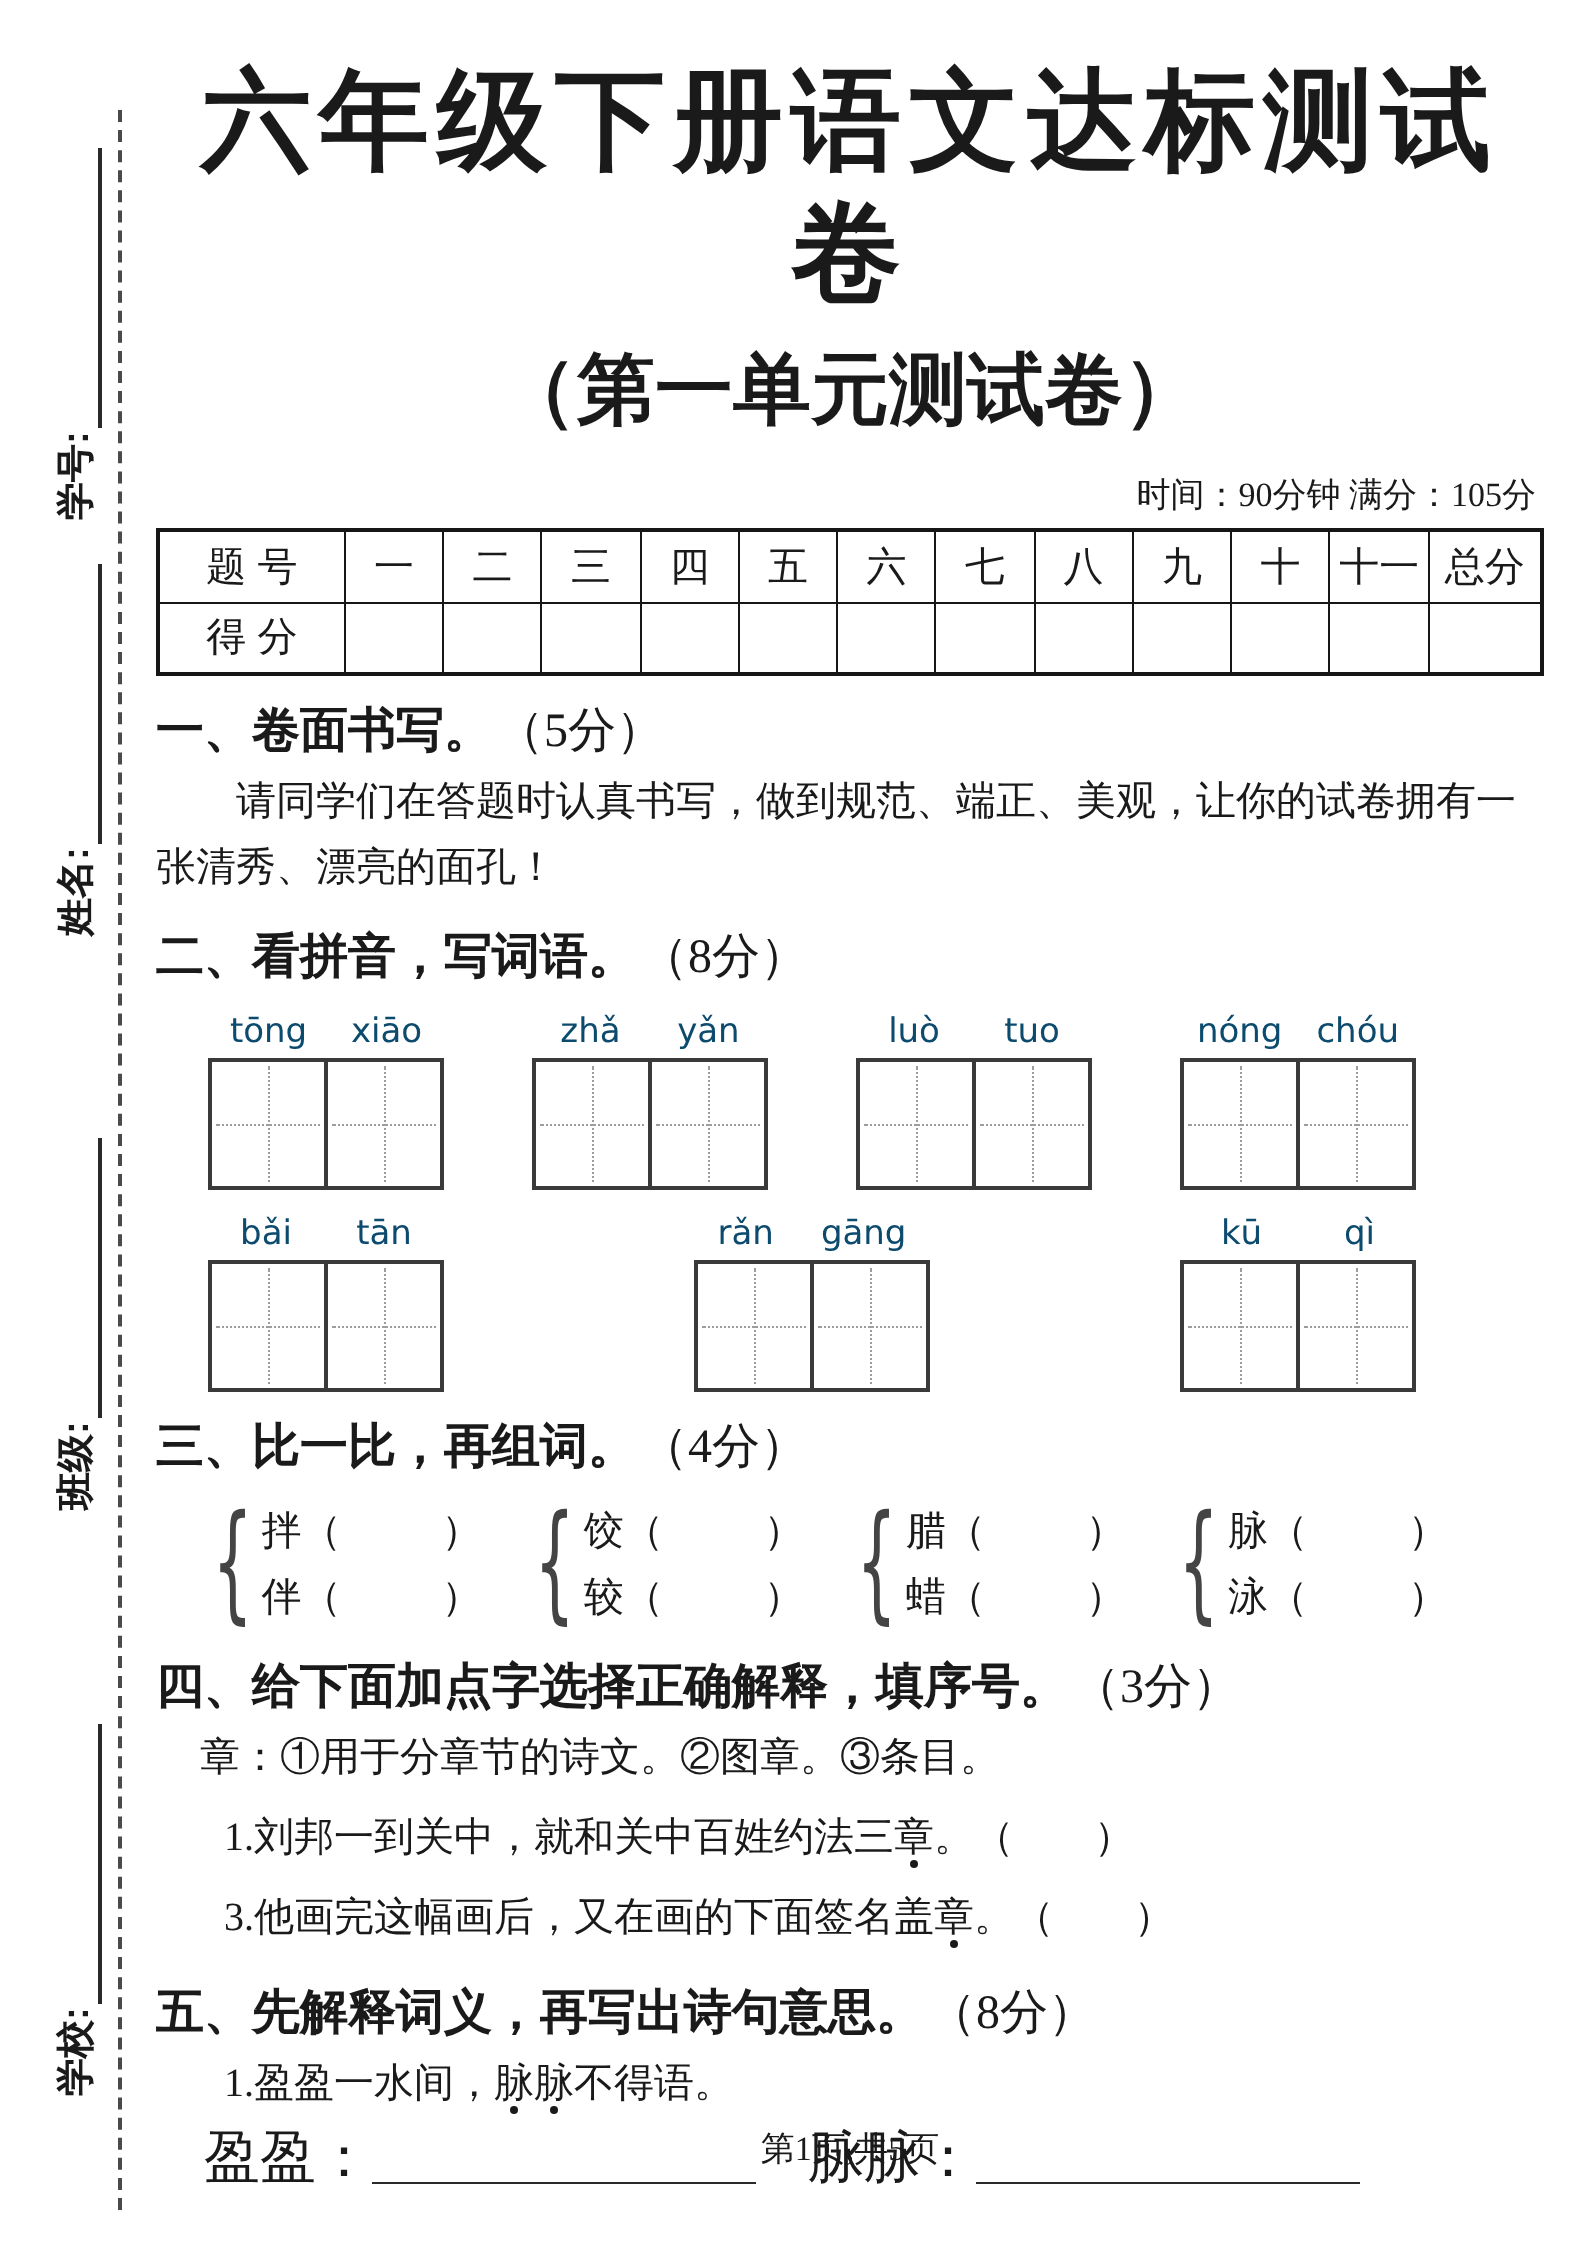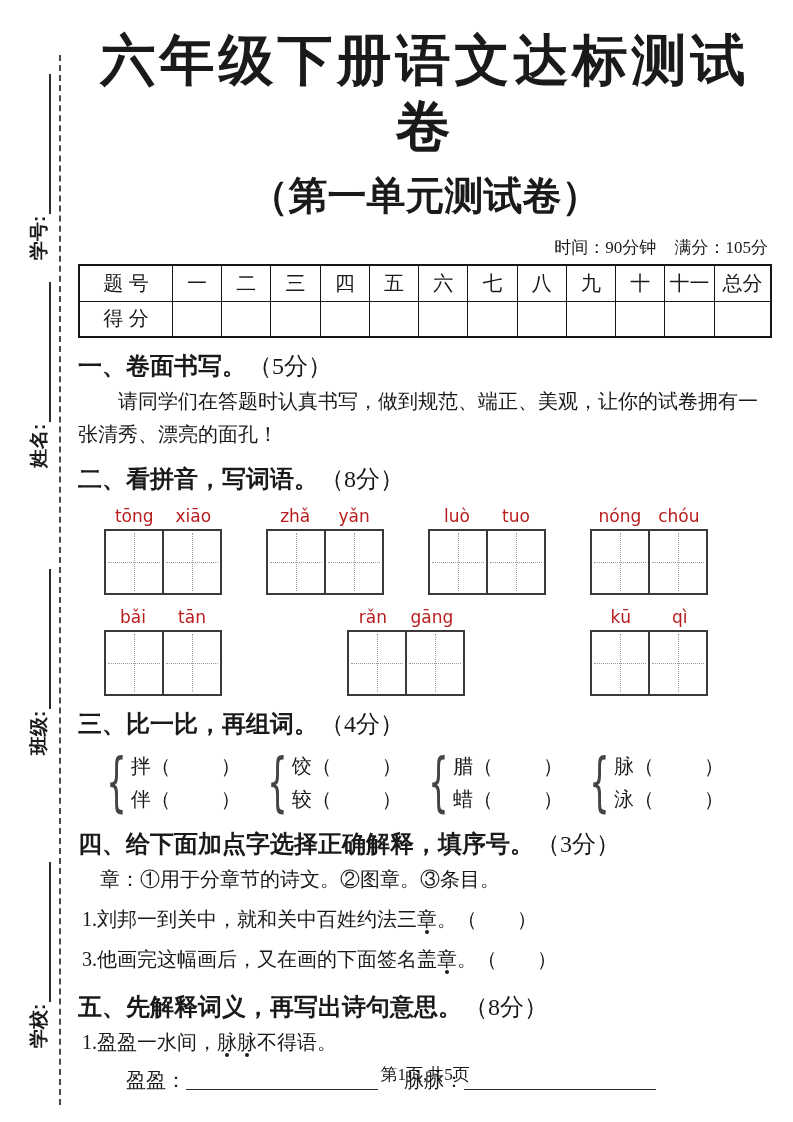--- a/index.html
+++ b/index.html
@@ -20,61 +20,61 @@
   .rail-label { flex:0 0 auto; line-height:24px; }
   .rail-line { flex:1 1 auto; border-bottom:2px solid #2a2a2a; height:20px; margin-left:2px; }
   
   .content { position:absolute; left:78px; top:0; width:694px; }
   .title {
     margin-top:28px; text-align:center; font-size:55px; font-weight:900;
     letter-spacing:4px; line-height:66px; font-family:"Liberation Serif", serif;
   }
   .subtitle { margin-top:12px; text-align:center; font-size:39px; font-weight:700; line-height:48px; }
   .exam-info { margin-top:16px; text-align:right; font-size:17px; padding-right:4px; }
-  .exam-info .gap { margin-left:14px; }
+  .exam-info .gap { margin-left:0; }
   
   .score-table { width:100%; margin-top:5px; border-collapse:collapse; border:2.5px solid #161616; table-layout:fixed; }
   .score-table td {
     border:1.5px solid #161616; height:36px; text-align:center; vertical-align:middle;
     font-size:20px; font-family:"Liberation Sans", sans-serif; font-weight:400;
   }
   .score-table td.tlabel { width:13.5%; }
   .score-table td.wide { width:8.2%; }
   
   .sec-head { margin-top:13px; font-size:24px; line-height:30px; }
   .sec-head .sh { font-weight:700; font-family:"Liberation Sans", sans-serif; }
   .sec-head .sscore { font-weight:400; font-family:"Liberation Serif", serif; margin-left:2px; }
   .para { font-size:20px; line-height:33px; text-indent:2em; margin-top:4px; }
   
   .prow { display:flex; justify-content:space-between; margin:12px 64px 4px 26px; }
   .pgroup { width:118px; }
   .plabels { display:flex; justify-content:space-around; margin-bottom:3px;
-             font-family:"DejaVu Sans", sans-serif; font-size:17px; color:#b91c1c; }
+             font-family:"DejaVu Sans", sans-serif; font-size:17px; color:#0c4a6e; }
   .pbox { width:118px; height:66px; border:2px solid #3a3a3a; display:flex; background:#fff; }
   .pcell { flex:1; position:relative; }
   .pcell + .pcell { border-left:2px solid #3a3a3a; }
   .pcell::before { content:""; position:absolute; left:50%; top:2px; bottom:2px; border-left:1px dotted #9d9d9d; }
   .pcell::after  { content:""; position:absolute; top:50%; left:2px; right:2px; border-top:1px dotted #9d9d9d; }
   
   .pairs-row { display:flex; justify-content:space-between; margin:10px 48px 2px 18px; }
   .pair { display:flex; align-items:center; }
   .brace { font-size:64px; line-height:1.05; color:#444; transform:scaleX(0.5);
            margin-right:-6px; font-family:"DejaVu Sans", sans-serif; font-weight:400; }
   .pair-lines { display:flex; flex-direction:column; gap:7px; font-size:20px; }
   .pair-line { white-space:nowrap; line-height:26px; }
   .pgap { display:inline-block; width:50px; }
   
-  .line { font-size:20px; line-height:40px; margin-left:4px; }
+  .line { font-size:20px; line-height:40px; margin-left:34px; }
   .line.def { margin-left:22px; }
   
   .dchar { position:relative; }
   .dchar::after { content:""; position:absolute; left:50%; bottom:-4px; width:4px; height:4px;
                   margin-left:-2px; border-radius:50%; background:#1a1a1a; }
   
-  .fill-row { display:flex; align-items:flex-start; margin:4px 2px 8px 48px; font-size:20px; line-height:28px; }
+  .fill-row { display:flex; align-items:center; margin:4px 2px 8px 24px; font-size:28px; line-height:28px; }
   .fill-row .lbl { flex:0 0 auto; }
   .uline { border-bottom:1.5px solid #2a2a2a; height:24px; display:inline-block; }
   .u190 { width:192px; }
   .lbl2 { margin-left:26px; }
   
   .footer { position:absolute; left:78px; bottom:36px; width:694px; text-align:center; font-size:17px; }
 </style>
 </head>
 <body>
 

